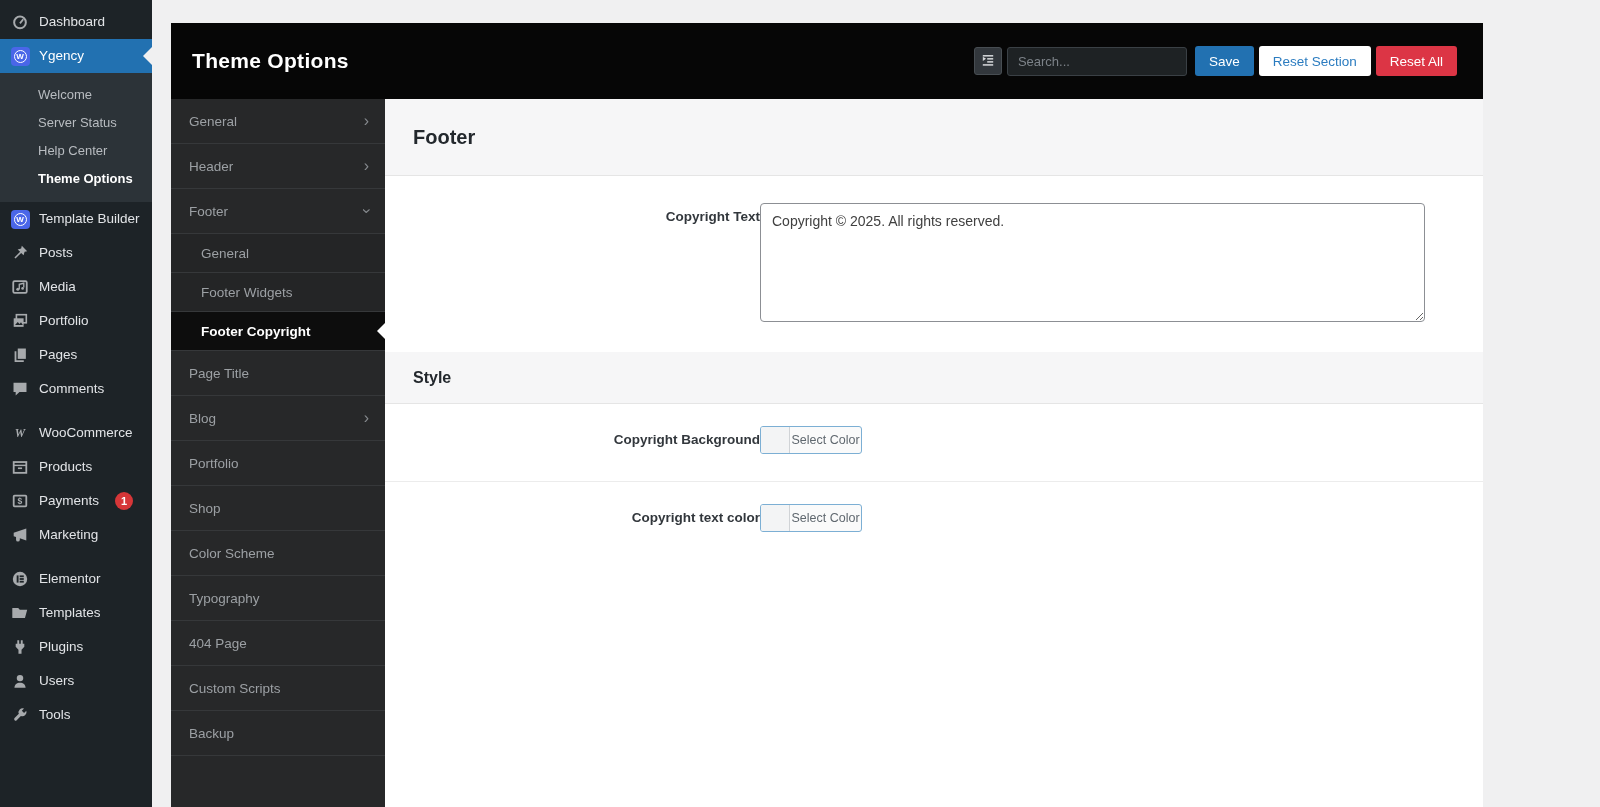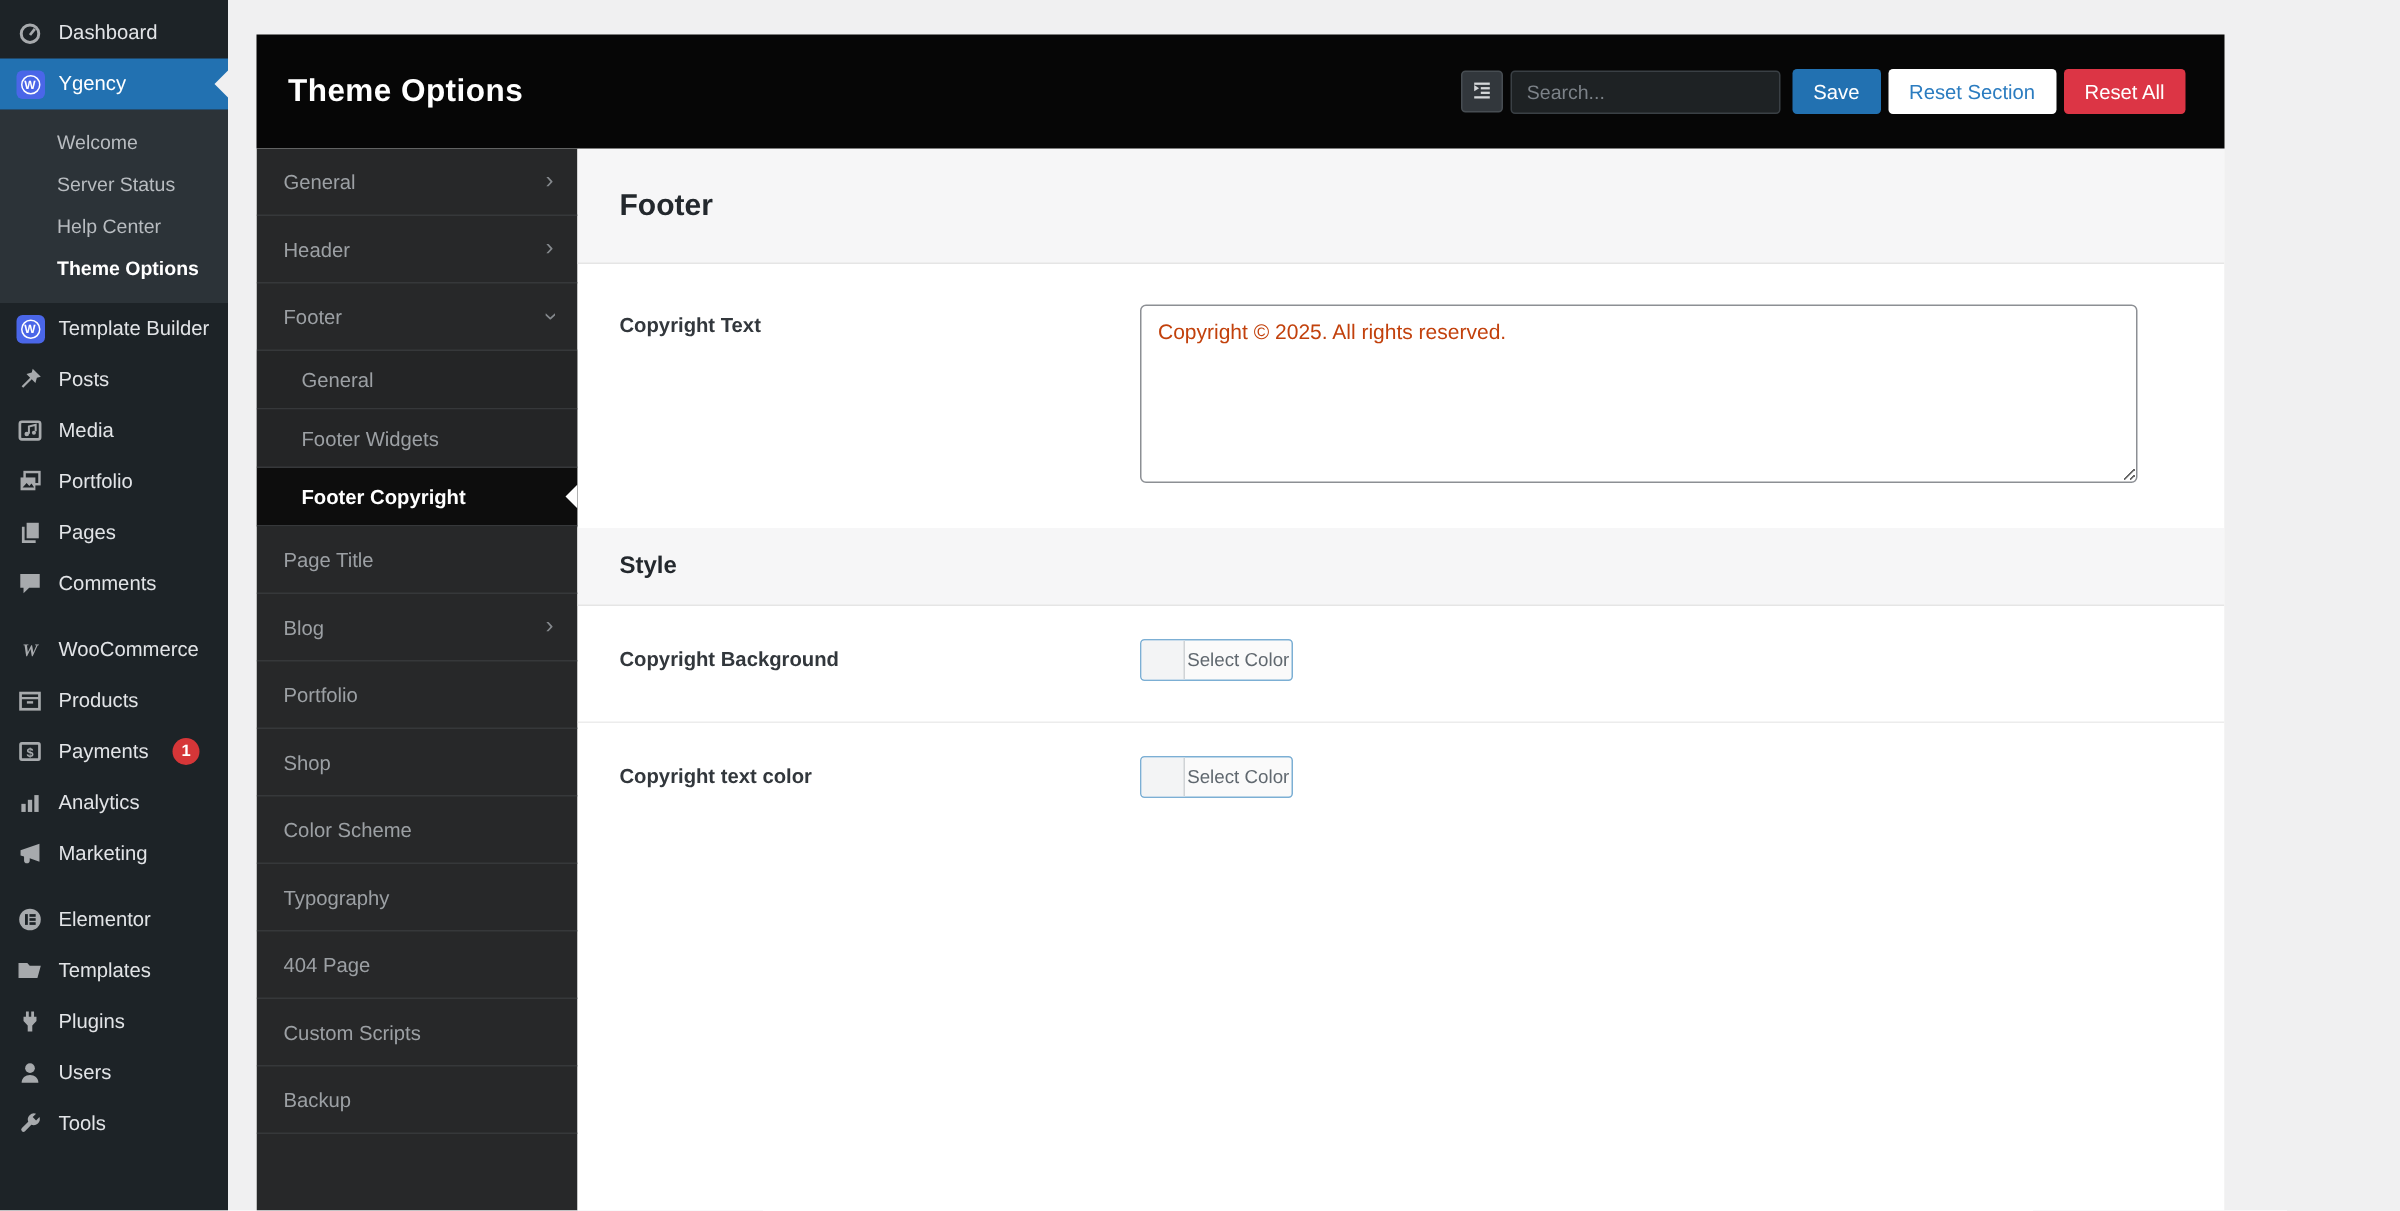--- a/index.html
+++ b/index.html
@@ -106,25 +106,25 @@
     display:flex; align-items:center; padding:0 28px; color:#23282d;
   }
   .band-lg { height:77px; font-size:20px; font-weight:bold; }
   .band-sm { height:52px; font-size:16px; font-weight:bold; }
 
   .field-row { display:flex; align-items:flex-start; padding:27px 30px 30px 28px; }
   .field-row.compact { padding:22px 30px 0 28px; height:77px; }
   .field-row.hairline { border-top:1px solid #ececec; }
   .field-label {
     flex:0 0 347px; width:347px; font-size:13.5px; font-weight:bold;
-    color:#32373c; padding-top:5px; line-height:17px;
+    color:#32373c; padding-top:5px; line-height:17px;text-align:right;
   }
   .copyright-textarea {
     width:665px; height:119px; border:1px solid #8c8f94; border-radius:4px;
-    padding:8px 11px; font-size:14px; color:#c2410c; line-height:19px;
+    padding:8px 11px; font-size:14px; color:#404040; line-height:19px;
     font-family:"Liberation Sans", sans-serif; resize:both; background:#fff; outline:none;
   }
   .color-btn {
     display:flex; align-items:stretch; width:102px; height:28px;
     border:1px solid #7cafd4; border-radius:3px; background:#fafafa;
     overflow:hidden; cursor:pointer; padding:0;
   }
   .color-swatch { width:29px; flex:0 0 29px; background:#f3f4f5; border-right:1px solid #d0d3d6; }
   .color-btn-label {
     flex:1; display:flex; align-items:center; justify-content:center;
@@ -232,30 +232,20 @@
     </div>
     <div class="menu-item">
       <span class="mi-icon">
         <svg viewBox="0 0 20 20" xmlns="http://www.w3.org/2000/svg" fill="currentColor">
           <rect x="3" y="4" width="14" height="12" rx="1" fill="none" stroke="currentColor" stroke-width="2"></rect>
           <text x="10" y="13.8" text-anchor="middle" font-size="9.5" font-weight="bold">$</text>
         </svg>
       </span>
       <span>Payments</span>
       <span class="count-badge">1</span>
-    </div>
-    <div class="menu-item">
-      <span class="mi-icon">
-        <svg viewBox="0 0 20 20" xmlns="http://www.w3.org/2000/svg" fill="currentColor">
-          <rect x="3.6" y="11" width="3.2" height="6"></rect>
-          <rect x="8.4" y="8" width="3.2" height="9"></rect>
-          <rect x="13.2" y="4.5" width="3.2" height="12.5"></rect>
-        </svg>
-      </span>
-      <span>Analytics</span>
     </div>
     <div class="menu-item">
       <span class="mi-icon">
         <svg viewBox="0 0 20 20" xmlns="http://www.w3.org/2000/svg" fill="currentColor">
           <path d="M17 2.8v13.4l-7.2-2.6v1.6a2.1 2.1 0 0 1-4.2 0v-3L3 11.4V7.6z"></path>
         </svg>
       </span>
       <span>Marketing</span>
     </div>
     <div class="menu-item menu-gap">

